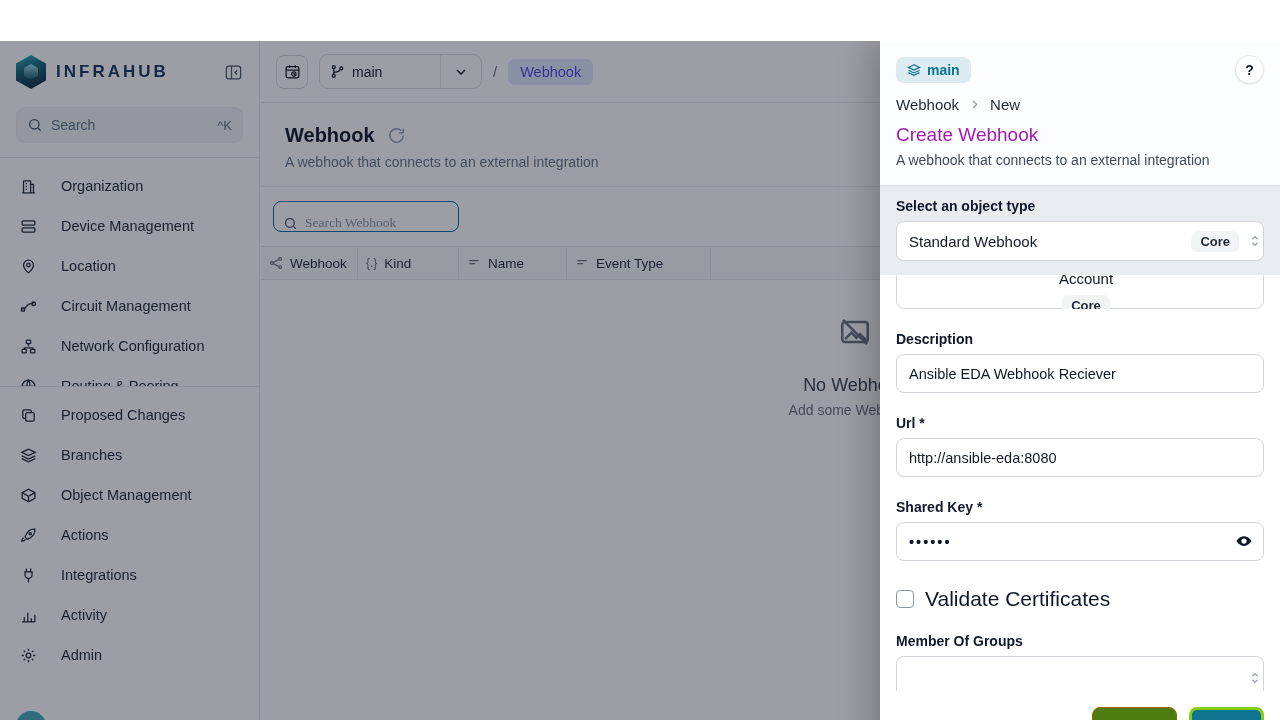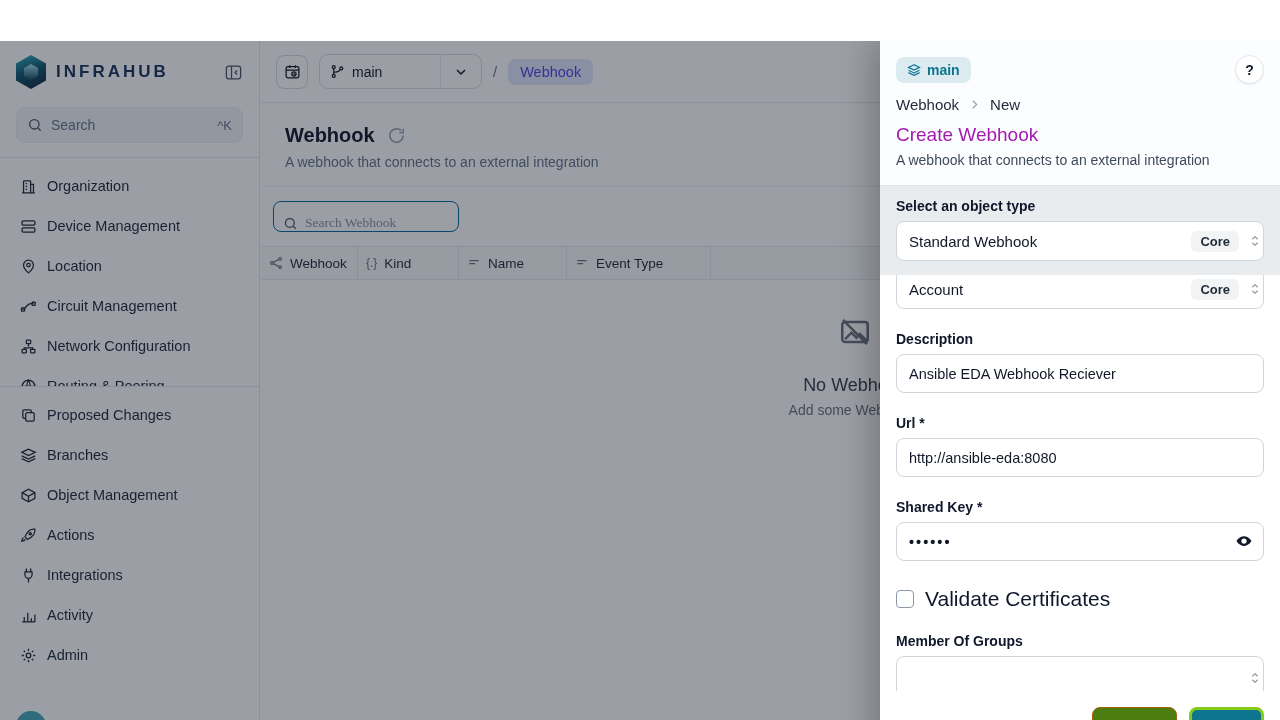--- a/index.html
+++ b/index.html
@@ -13,21 +13,21 @@
   .logo-hex .inner { width:14px; height:16px; clip-path:polygon(50% 0,100% 25%,100% 75%,50% 100%,0 75%,0 25%); background:linear-gradient(180deg,#9fe3ee,#134a63); }
   .brand-text { font-size:17px; font-weight:700; letter-spacing:3px; color:#18345c; flex:1; }
   .collapse-btn { color:#475569; display:flex; }
   .side-search { margin:8px 16px 0; height:36px; background:#f1f5f9; border:1px solid #e8edf2; border-radius:9px; display:flex; align-items:center; padding:0 10px; gap:8px; }
   .side-search input { border:none; outline:none; background:transparent; font-size:14px; color:#334155; width:110px; font-family:inherit; }
   .side-search input::placeholder { color:#64748b; }
   .side-search .kbd { margin-left:auto; font-size:13px; color:#64748b; }
   .side-div { border-bottom:1px solid #e5e7eb; margin-top:14px; }
   .nav-group1 { height:228px; overflow:hidden; padding-top:8px; }
   .nav-group2 { border-top:1px solid #e5e7eb; padding-top:8px; }
-  .nav-item { display:flex; align-items:center; gap:10px; height:40px; padding:0 20px; font-size:14.5px; font-weight:500; color:#1e293b; cursor:pointer; }
+  .nav-item { display:flex; align-items:center; gap:24px; height:40px; padding:0 20px; font-size:14.5px; font-weight:500; color:#1e293b; cursor:pointer; }
   .nav-item .nico { color:#1f2937; display:flex; flex:0 0 auto; }
   .side-user { margin-top:auto; display:flex; align-items:center; gap:12px; padding:14px 16px 20px; }
   .avatar { width:30px; height:30px; border-radius:50%; background:#44a9bd; color:#eef7f9; font-size:13px; display:flex; align-items:center; justify-content:center; }
   .side-user .uname { font-size:14.5px; font-weight:600; color:#111827; flex:1; }
   .kebab { color:#374151; display:flex; }
 
   
   .main { position:absolute; left:261px; top:0; width:1019px; height:720px; background:#fff; }
   .topbar { height:62px; border-bottom:1px solid #e5e7eb; display:flex; align-items:center; padding:0 15px; gap:11px; background:#fff; }
   .icon-btn { width:32px; height:34px; border:1px solid #d7dde4; border-radius:8px; background:#fff; display:flex; align-items:center; justify-content:center; color:#111827; cursor:pointer; }
@@ -70,21 +70,21 @@
   .panel-title { margin-top:11px; font-size:19px; font-weight:400; color:#a21caf; }
   .panel-sub { margin-top:6px; font-size:14px; color:#3f4a5a; }
   .band { background:#e9ecef; border-top:1px solid #e0e4e8; padding:12px 16px 14px; }
   .flabel { font-size:14px; font-weight:600; color:#0f172a; margin-bottom:7px; display:block; }
   .select-box { height:40px; background:#fff; border:1px solid #d1d5db; border-radius:8px; display:flex; align-items:center; padding:0 0 0 12px; gap:8px; cursor:pointer; }
   .select-box .sval { flex:1; font-size:15px; color:#111827; }
   .pill { background:#f1f3f5; border-radius:6px; font-size:13px; font-weight:600; color:#1f2937; padding:3px 9px; }
   .updown { color:#9ca3af; display:flex; }
   .panel-body { flex:1; padding:0 16px; background:#fff; overflow:hidden; }
   .clip { height:34px; overflow:hidden; }
-  .clip .select-box { margin-top:-6px; }
+  .clip .select-box { margin-top:-6px;flex-direction:column; }
   .fgroup { margin-top:22px; }
   .tinput { width:100%; height:39px; border:1px solid #d1d5db; border-radius:8px; padding:0 12px; font-size:14.5px; color:#111827; outline:none; background:#fff; font-family:inherit; }
   .pw-wrap { position:relative; }
   .pw-wrap input { letter-spacing:2px; font-weight:700; }
   .eye { position:absolute; right:11px; top:10px; color:#111827; display:flex; cursor:pointer; }
   .check-row { margin-top:26px; display:flex; align-items:center; gap:11px; }
   .checkbox { width:18px; height:18px; border:1.5px solid #8b97a7; border-radius:4px; background:#fff; cursor:pointer; }
   .check-label { font-size:21px; font-weight:500; color:#0f172a; }
   .mselect { height:44px; }
   .panel-foot { padding:16px; display:flex; justify-content:flex-end; gap:12px; background:#fff; }

